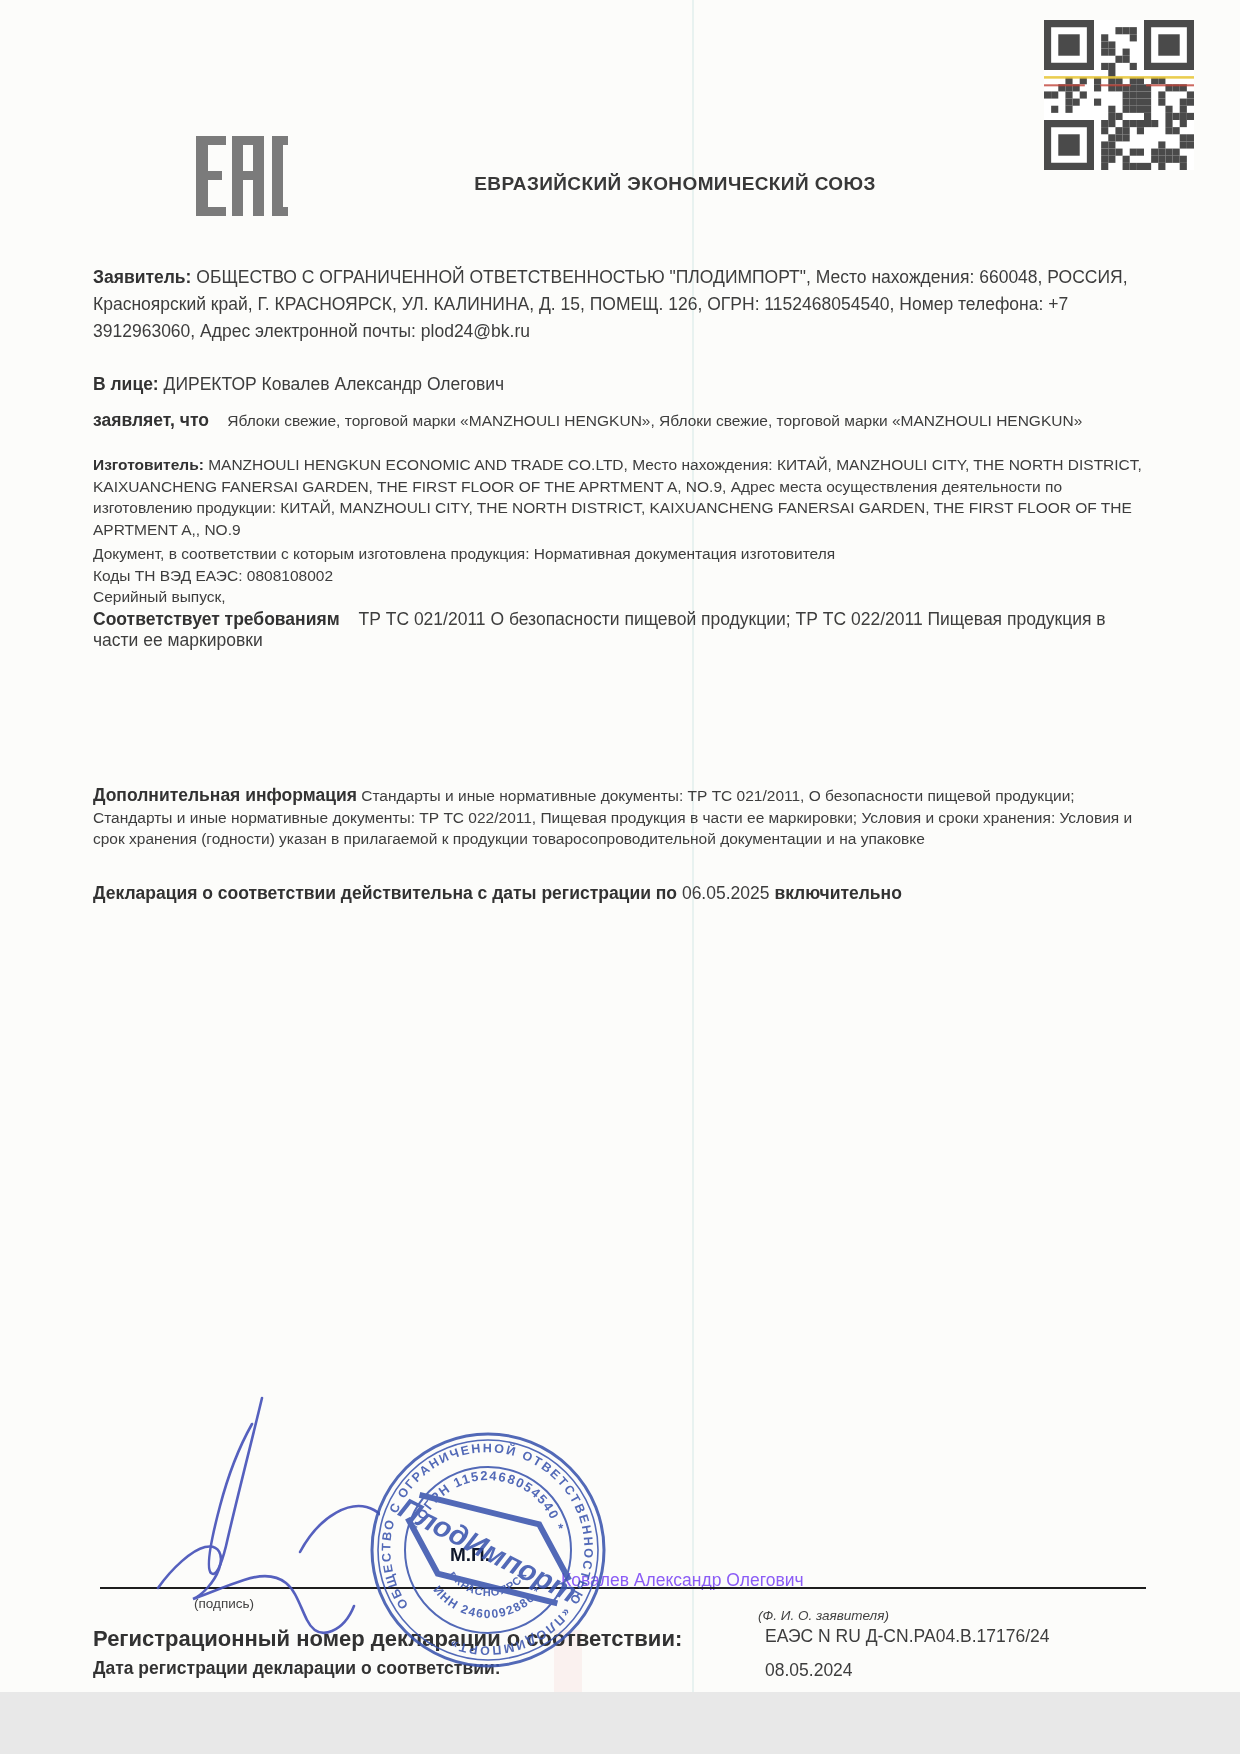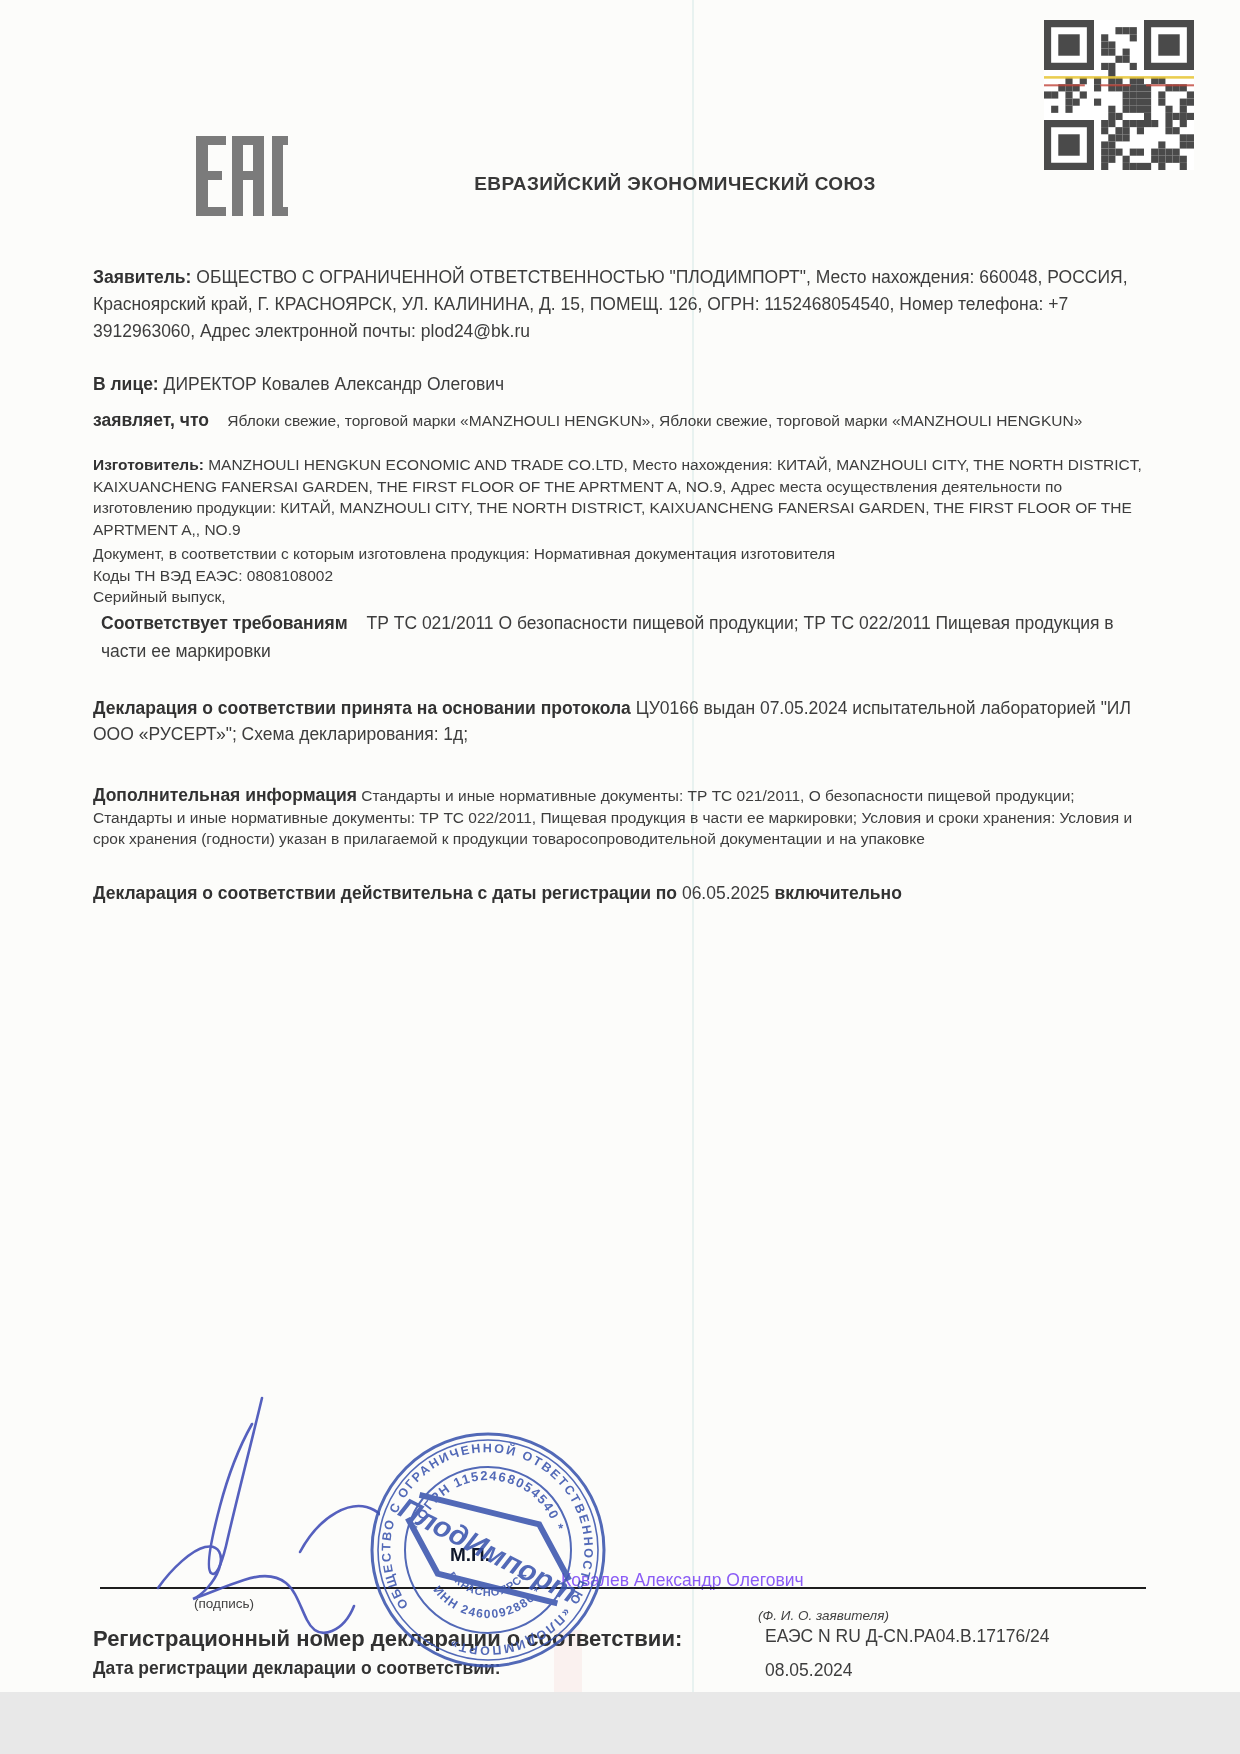--- a/index.html
+++ b/index.html
@@ -209,29 +209,25 @@
 
   <p class="blk t15" style="left:93px; top:454px; width:1065px;">
     <span class="lbl">Изготовитель:</span>
     <span>MANZHOULI HENGKUN ECONOMIC AND TRADE CO.LTD, Место нахождения: КИТАЙ, MANZHOULI CITY, THE NORTH DISTRICT, KAIXUANCHENG FANERSAI GARDEN, THE FIRST FLOOR OF THE APRTMENT A, NO.9, Адрес места осуществления деятельности по изготовлению продукции: КИТАЙ, MANZHOULI CITY, THE NORTH DISTRICT, KAIXUANCHENG FANERSAI GARDEN, THE FIRST FLOOR OF THE APRTMENT A,, NO.9</span>
   </p>
 
   <p class="blk t15" style="left:93px; top:543px; width:1065px;">Документ, в соответствии с которым изготовлена продукция: Нормативная документация изготовителя</p>
   <p class="blk t15" style="left:93px; top:565px; width:1065px;">Коды ТН ВЭД ЕАЭС: 0808108002</p>
   <p class="blk t15" style="left:93px; top:586px; width:1065px;">Серийный выпуск,</p>
 
-  <p class="blk t17" style="left:101px; top:609px; width:1060px; line-height:28px;">
+  <p class="blk t17" style="left:93px; top:609px; width:1060px; line-height:21px;">
     <span class="lbl">Соответствует требованиям</span><span class="gap"></span>
     <span>ТР ТС 021/2011 О безопасности пищевой продукции; ТР ТС 022/2011 Пищевая продукция в части ее маркировки</span>
   </p>
 
-  <p class="blk t17" style="left:93px; top:695px; width:1060px; line-height:26px;">
-    <span class="lbl">Декларация о соответствии принята на основании протокола</span>
-    <span>ЦУ0166 выдан 07.05.2024 испытательной лабораторией "ИЛ ООО «РУСЕРТ»"; Схема декларирования: 1д;</span>
-  </p>
 
   <p class="blk t15" style="left:93px; top:785px; width:1048px;">
     <span class="lbl lbl-big">Дополнительная информация</span>
     <span>Стандарты и иные нормативные документы: ТР ТС 021/2011, О безопасности пищевой продукции; Стандарты и иные нормативные документы: ТР ТС 022/2011, Пищевая продукция в части ее маркировки; Условия и сроки хранения: Условия и срок хранения (годности) указан в прилагаемой к продукции товаросопроводительной документации и на упаковке</span>
   </p>
 
   <p class="blk t17" style="left:93px; top:880px; width:1060px;">
     <span class="lbl">Декларация о соответствии действительна с даты регистрации по</span>
     <span>06.05.2025</span>
     <span class="lbl">включительно</span>

